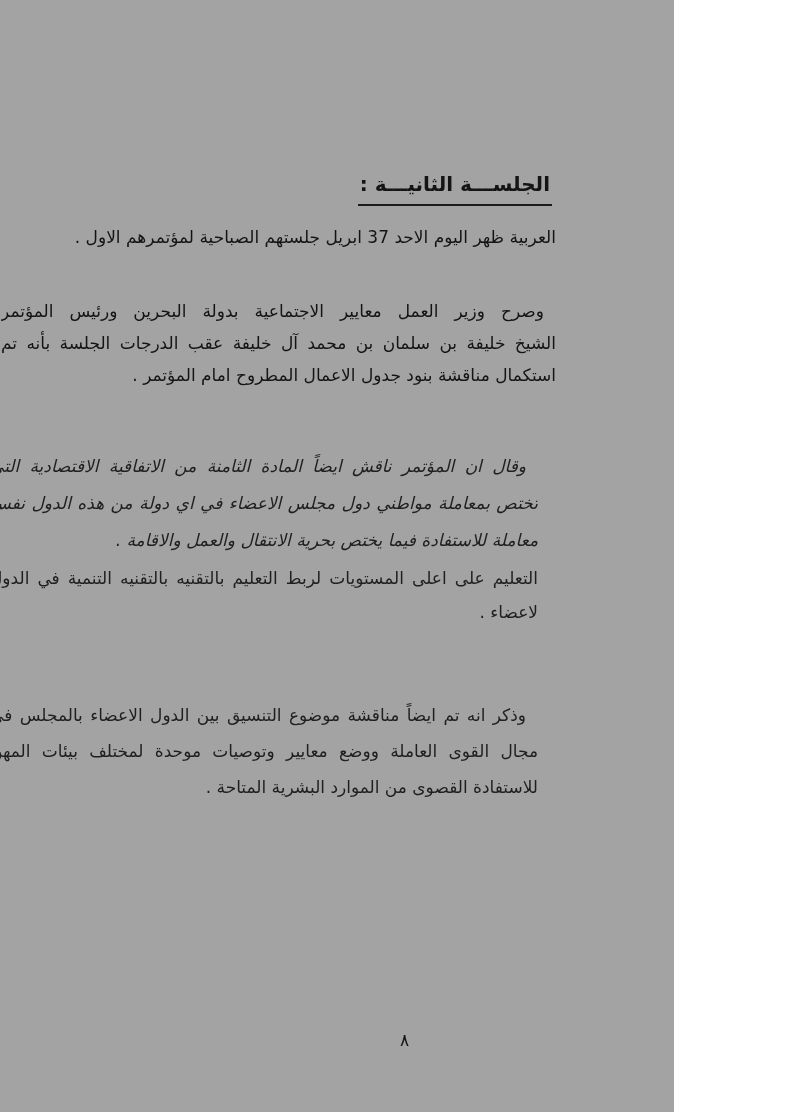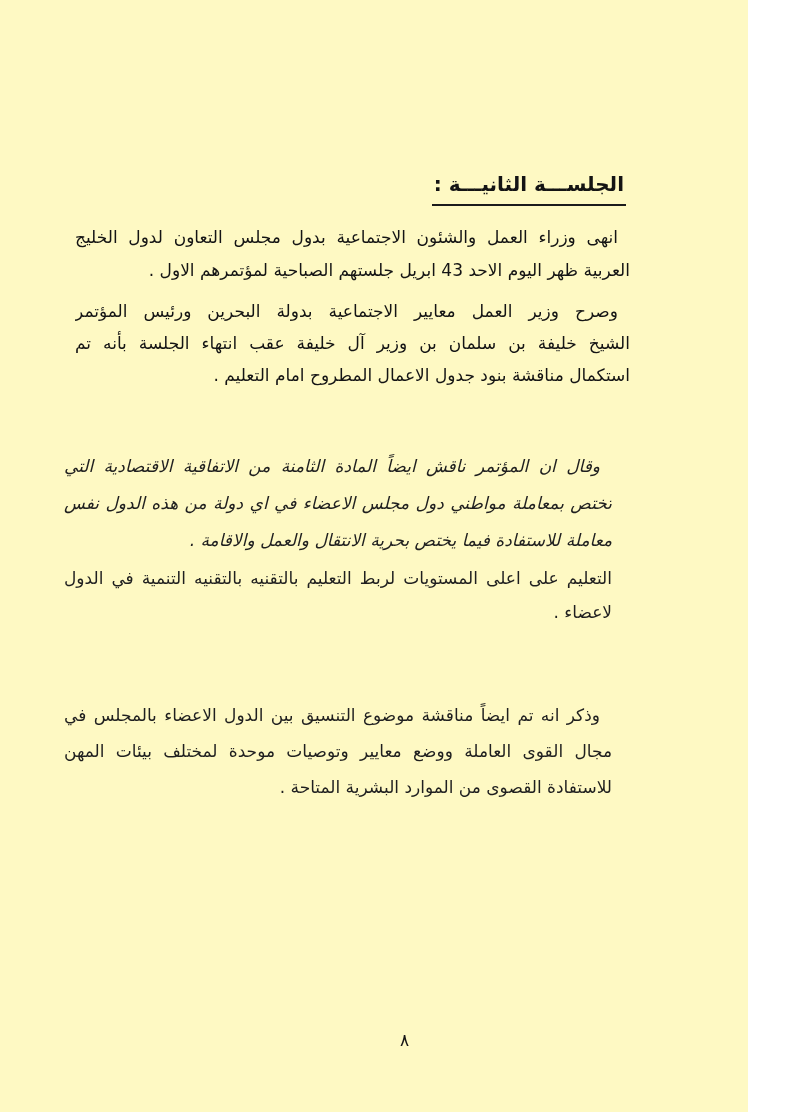--- a/index.html
+++ b/index.html
@@ -1,20 +1,20 @@
 <!DOCTYPE html>
 <html lang="ar"><head>
 <meta charset="utf-8">
 <style>
   html, body { margin: 0; padding: 0; background: #ffffff; }
   .page {
     position: relative;
-    width: 748px;
+    width: 674px;
     height: 1112px;
-    background: #fef9c3;
+    background: #a3a3a3;
     font-family: "DejaVu Sans", sans-serif;
     color: #141414;
     overflow: hidden;
   }
   
   .heading {
     position: absolute;
     top: 172px;
     right: 122px;
     margin: 0;
@@ -64,27 +64,26 @@
   }
 </style>
 </head>
 <body>
 
 <div class="page">
   <h1 class="heading">الجلســـة الثانيـــة :</h1>
 
   <div id="paragraphs">
       <div class="para p1">
-        <div class="line first">انهى وزراء العمل والشئون الاجتماعية بدول مجلس التعاون لدول الخليج</div>
-        <div class="line last">العربية ظهر اليوم الاحد 43 ابريل جلستهم الصباحية لمؤتمرهم الاول .</div>
+        <div class="line last">العربية ظهر اليوم الاحد 37 ابريل جلستهم الصباحية لمؤتمرهم الاول .</div>
       </div>
       <div class="para p2">
         <div class="line first">وصرح وزير العمل معايير الاجتماعية بدولة البحرين ورئيس المؤتمر</div>
-        <div class="line">الشيخ خليفة بن سلمان بن وزير آل خليفة عقب انتهاء الجلسة بأنه تم</div>
-        <div class="line last">استكمال مناقشة بنود جدول الاعمال المطروح امام التعليم .</div>
+        <div class="line">الشيخ خليفة بن سلمان بن محمد آل خليفة عقب الدرجات الجلسة بأنه تم</div>
+        <div class="line last">استكمال مناقشة بنود جدول الاعمال المطروح امام المؤتمر .</div>
       </div>
       <div class="para p3">
         <div class="line first">وقال ان المؤتمر ناقش ايضاً المادة الثامنة من الاتفاقية الاقتصادية التي</div>
         <div class="line">تختص بمعاملة مواطني دول مجلس الاعضاء في اي دولة من هذه الدول نفس</div>
         <div class="line last">معاملة للاستفادة فيما يختص بحرية الانتقال والعمل والاقامة .</div>
       </div>
       <div class="para p4">
         <div class="line">التعليم على اعلى المستويات لربط التعليم بالتقنيه بالتقنيه التنمية في الدول</div>
         <div class="line last">لاعضاء .</div>
       </div>

